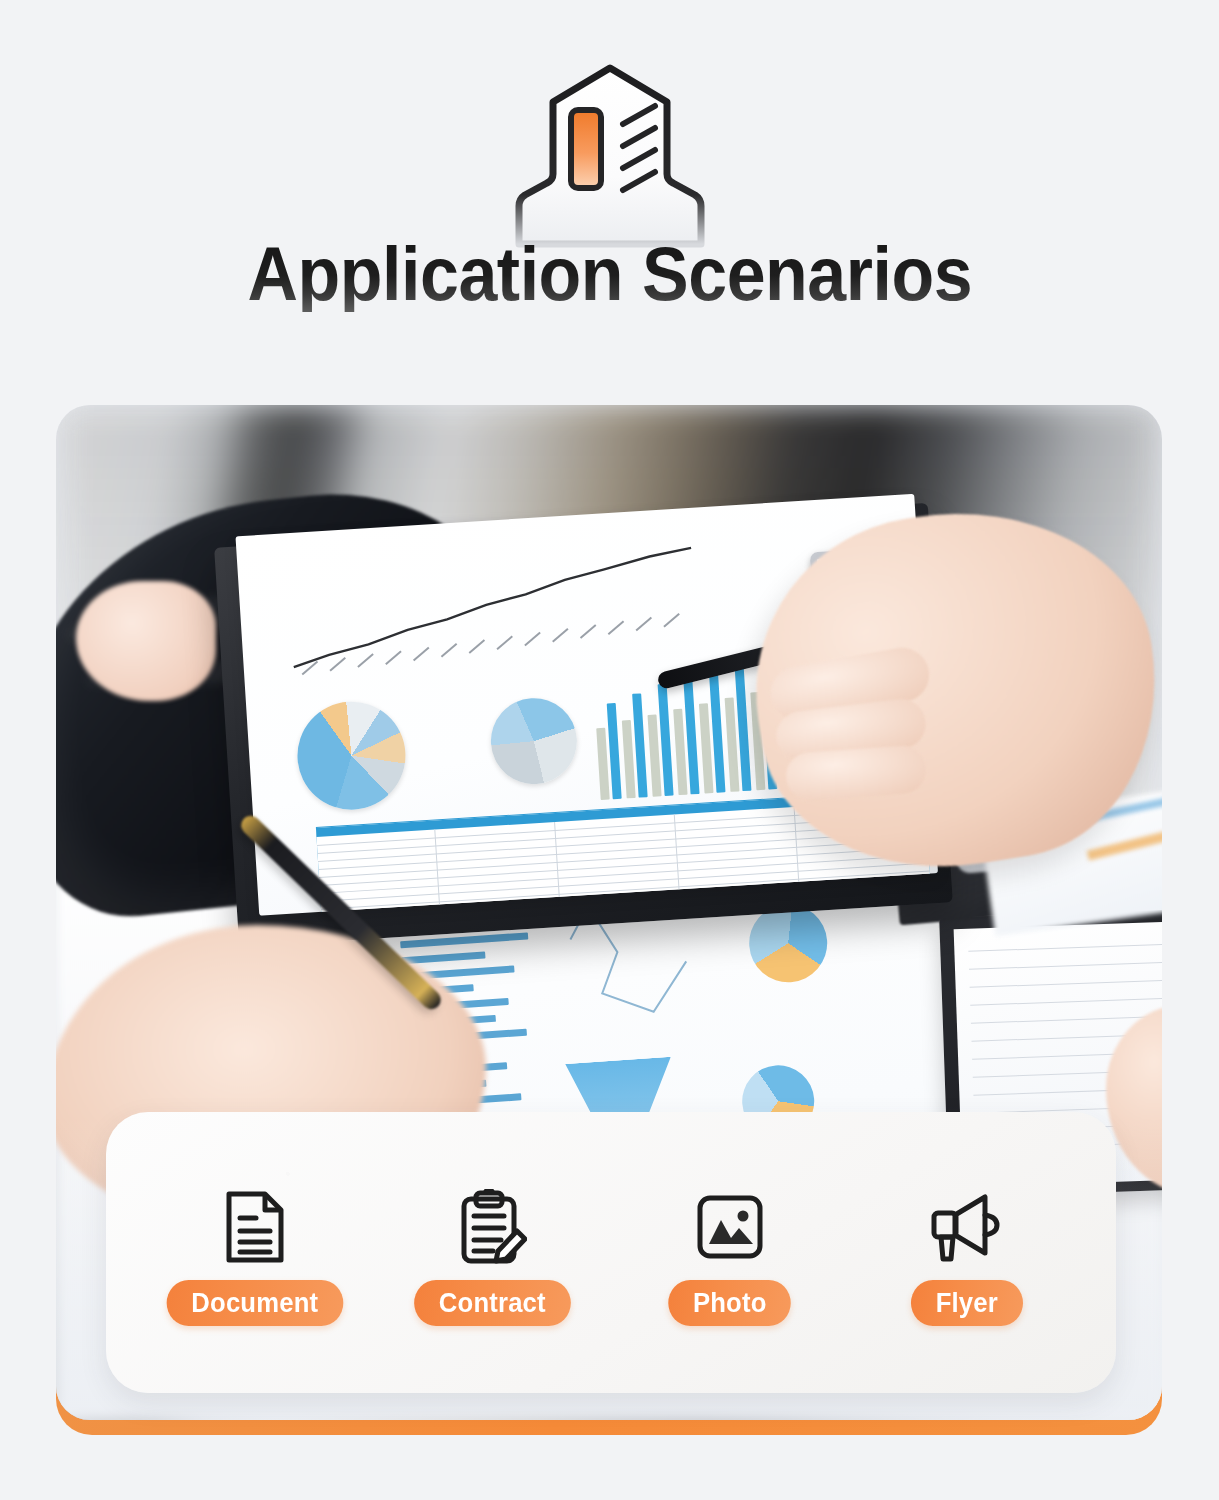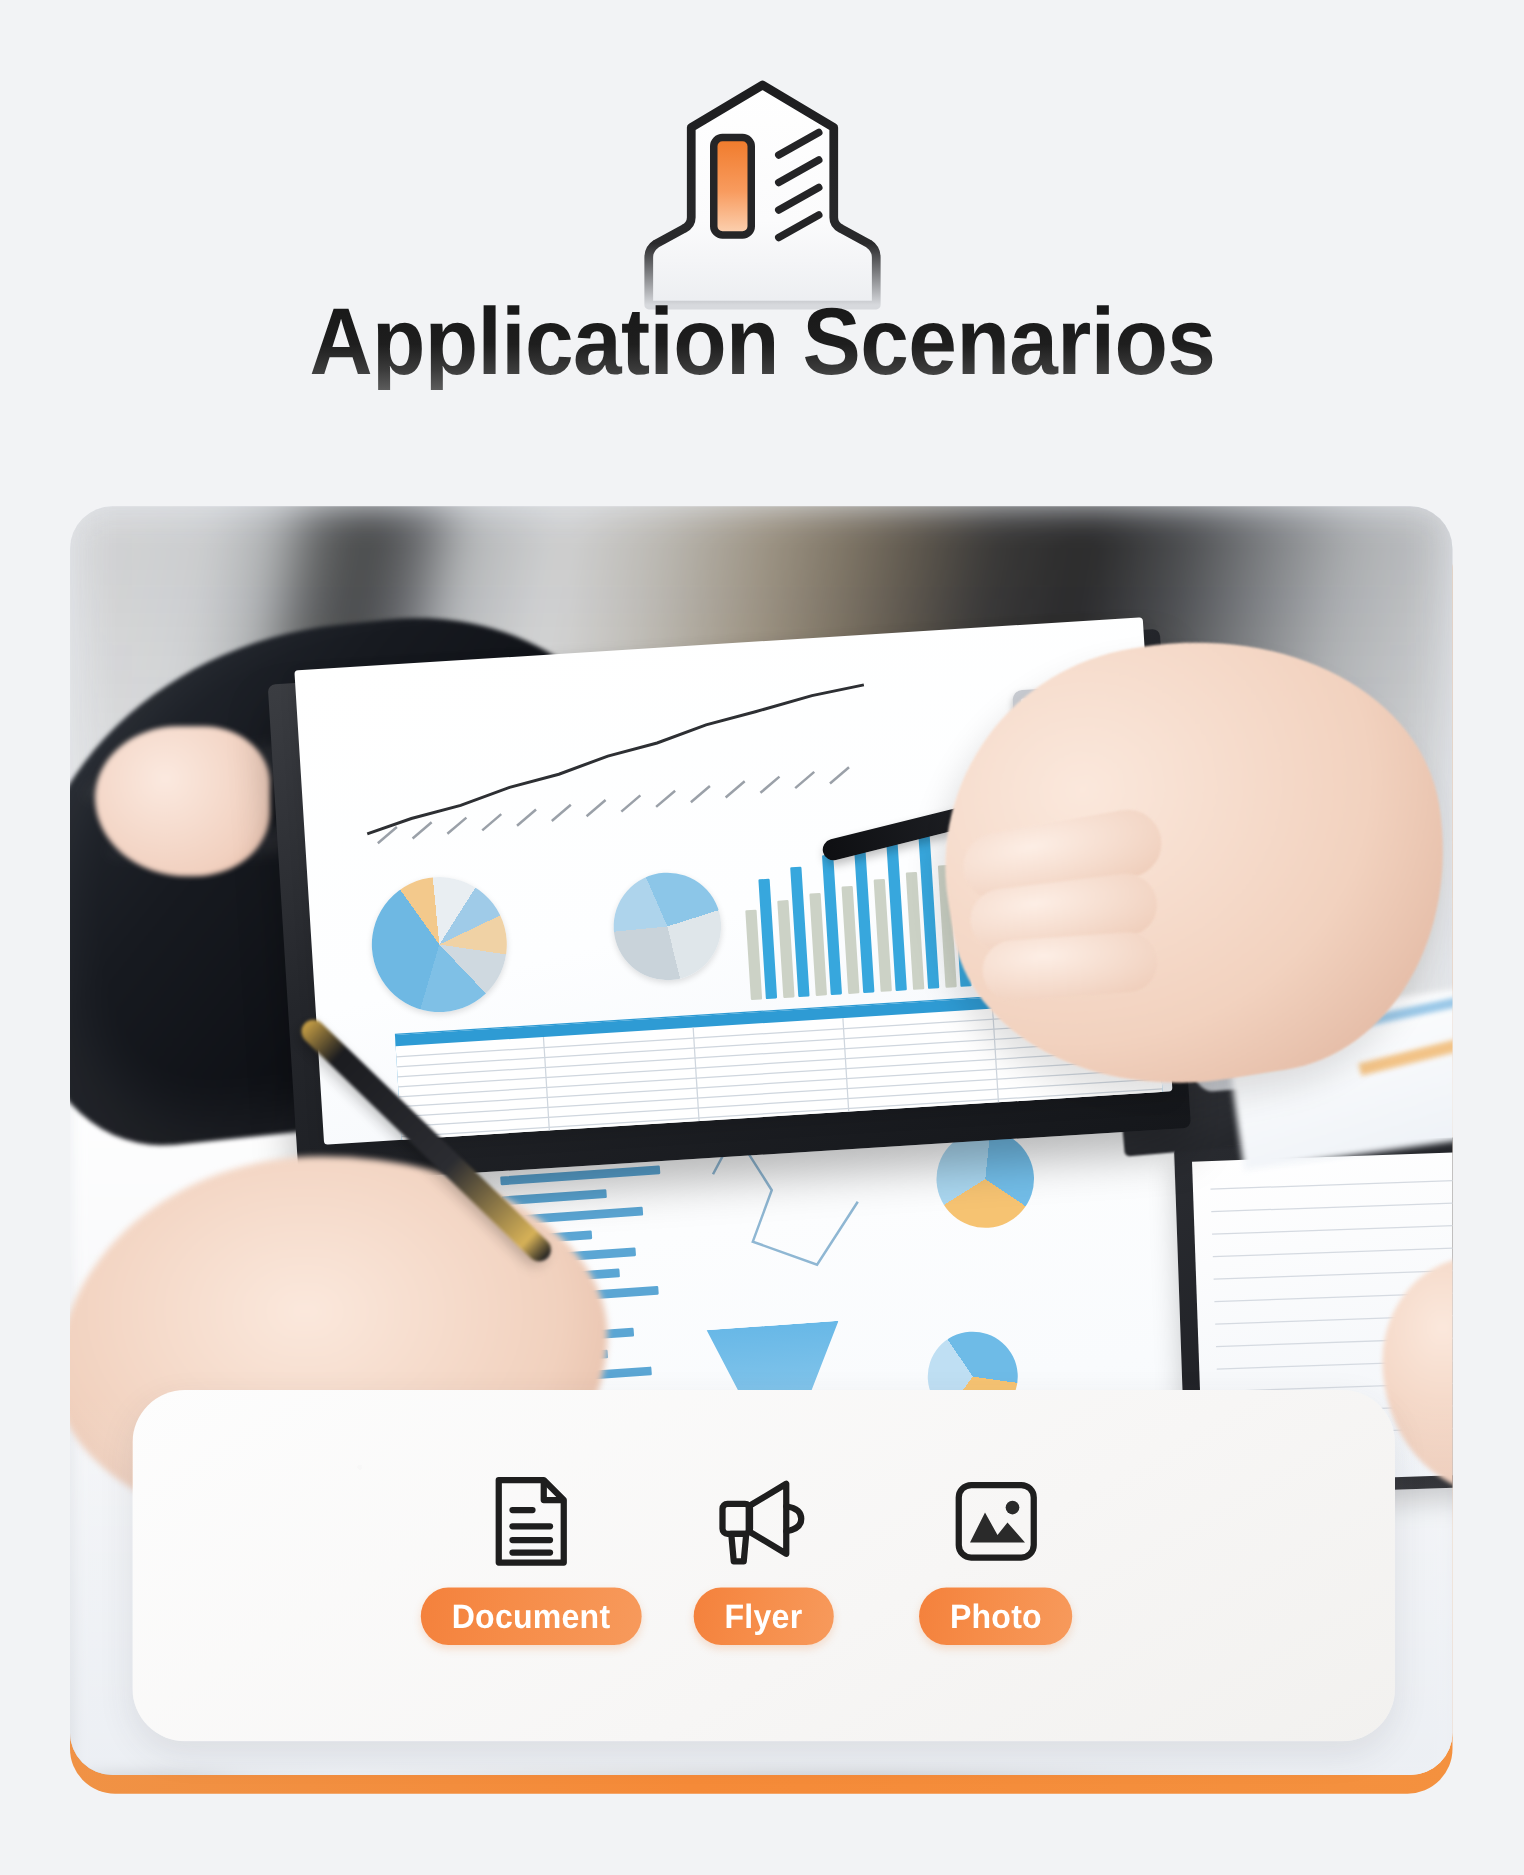--- a/index.html
+++ b/index.html
@@ -391,23 +391,23 @@
     background:
       radial-gradient(circle at 18% 22%, rgba(0,0,0,0.012) 0 2px, transparent 2px),
       linear-gradient(150deg, #fdfdfd 0%, #f7f6f5 60%, #f2f1ef 100%);
     border-radius: 42px;
     box-shadow: 0 10px 28px rgba(60,60,70,0.10);
   }
 
   .category-row {
     position: absolute;
     left: 0; right: 0;
-    top: 66px;
+    top: 76px;
     display: flex;
-    justify-content: center;
+    justify-content: space-between;
     padding: 0 56px;
   }
 
   .category-item {
     display: flex;
     flex-direction: column;
     align-items: center;
     width: 186px;
   }
 
@@ -664,41 +664,58 @@
               <line x1="17" y1="28" x2="33" y2="28"></line>
               <line x1="17" y1="41" x2="47" y2="41"></line>
               <line x1="17" y1="52" x2="47" y2="52"></line>
               <line x1="17" y1="62" x2="47" y2="62"></line>
             </g>
           </svg>
         </div>
         <div class="pill">Document</div>
       </div>
 
+      <div class="category-item">
+        <div class="category-icon">
+          <svg viewBox="0 0 70 76" width="70" height="76">
+            <rect x="7" y="10" width="50" height="62" rx="7" fill="none" stroke="#1e1e1e" stroke-width="5"></rect>
+            <rect x="19" y="4" width="26" height="13" rx="4" fill="none" stroke="#1e1e1e" stroke-width="5"></rect>
+            <path d="M28 4 L32 -2 L36 4" fill="none" stroke="#1e1e1e" stroke-width="5" stroke-linejoin="round"></path>
+            <g stroke="#1e1e1e" stroke-width="5" stroke-linecap="round">
+              <line x1="17" y1="27" x2="47" y2="27"></line>
+              <line x1="17" y1="39" x2="47" y2="39"></line>
+              <line x1="17" y1="51" x2="44" y2="51"></line>
+              <line x1="17" y1="62" x2="36" y2="62"></line>
+            </g>
+            <path d="M41 62 L60 42 L68 50 L49 70 L39 72 Z" fill="#ffffff" stroke="#1e1e1e" stroke-width="5" stroke-linejoin="round"></path>
+          </svg>
+        </div>
+        <div class="pill">Contract</div>
+      </div>
+
+      <div class="category-item">
+        <div class="category-icon">
+          <svg viewBox="0 0 70 66" width="70" height="66">
+            <rect x="5" y="4" width="60" height="58" rx="10" fill="none" stroke="#1e1e1e" stroke-width="5"></rect>
+            <circle cx="48" cy="22" r="5.5" fill="#2a2a2a"></circle>
+            <path d="M14 50 L26 26 L36 44 L44 34 L58 50 Z" fill="#2a2a2a"></path>
+          </svg>
+        </div>
+        <div class="pill">Photo</div>
+      </div>
 
       <div class="category-item">
         <div class="category-icon">
           <svg viewBox="0 0 76 72" width="76" height="72">
             <path d="M56 6 L56 62 L26 44 L26 24 Z" fill="none" stroke="#1e1e1e" stroke-width="5" stroke-linejoin="round"></path>
             <rect x="5" y="22" width="22" height="24" rx="4" fill="none" stroke="#1e1e1e" stroke-width="5"></rect>
             <path d="M56 24 Q68 26 68 34 Q68 42 56 44" fill="none" stroke="#1e1e1e" stroke-width="5" stroke-linecap="round"></path>
             <path d="M12 46 L24 46 L22 68 L14 68 Z" fill="none" stroke="#1e1e1e" stroke-width="5" stroke-linejoin="round"></path>
           </svg>
         </div>
         <div class="pill">Flyer</div>
       </div>
 
-      <div class="category-item">
-        <div class="category-icon">
-          <svg viewBox="0 0 70 66" width="70" height="66">
-            <rect x="5" y="4" width="60" height="58" rx="10" fill="none" stroke="#1e1e1e" stroke-width="5"></rect>
-            <circle cx="48" cy="22" r="5.5" fill="#2a2a2a"></circle>
-            <path d="M14 50 L26 26 L36 44 L44 34 L58 50 Z" fill="#2a2a2a"></path>
-          </svg>
-        </div>
-        <div class="pill">Photo</div>
-      </div>
-
 
     </div>
   </div>
 
 </div>
 
 </body></html>

